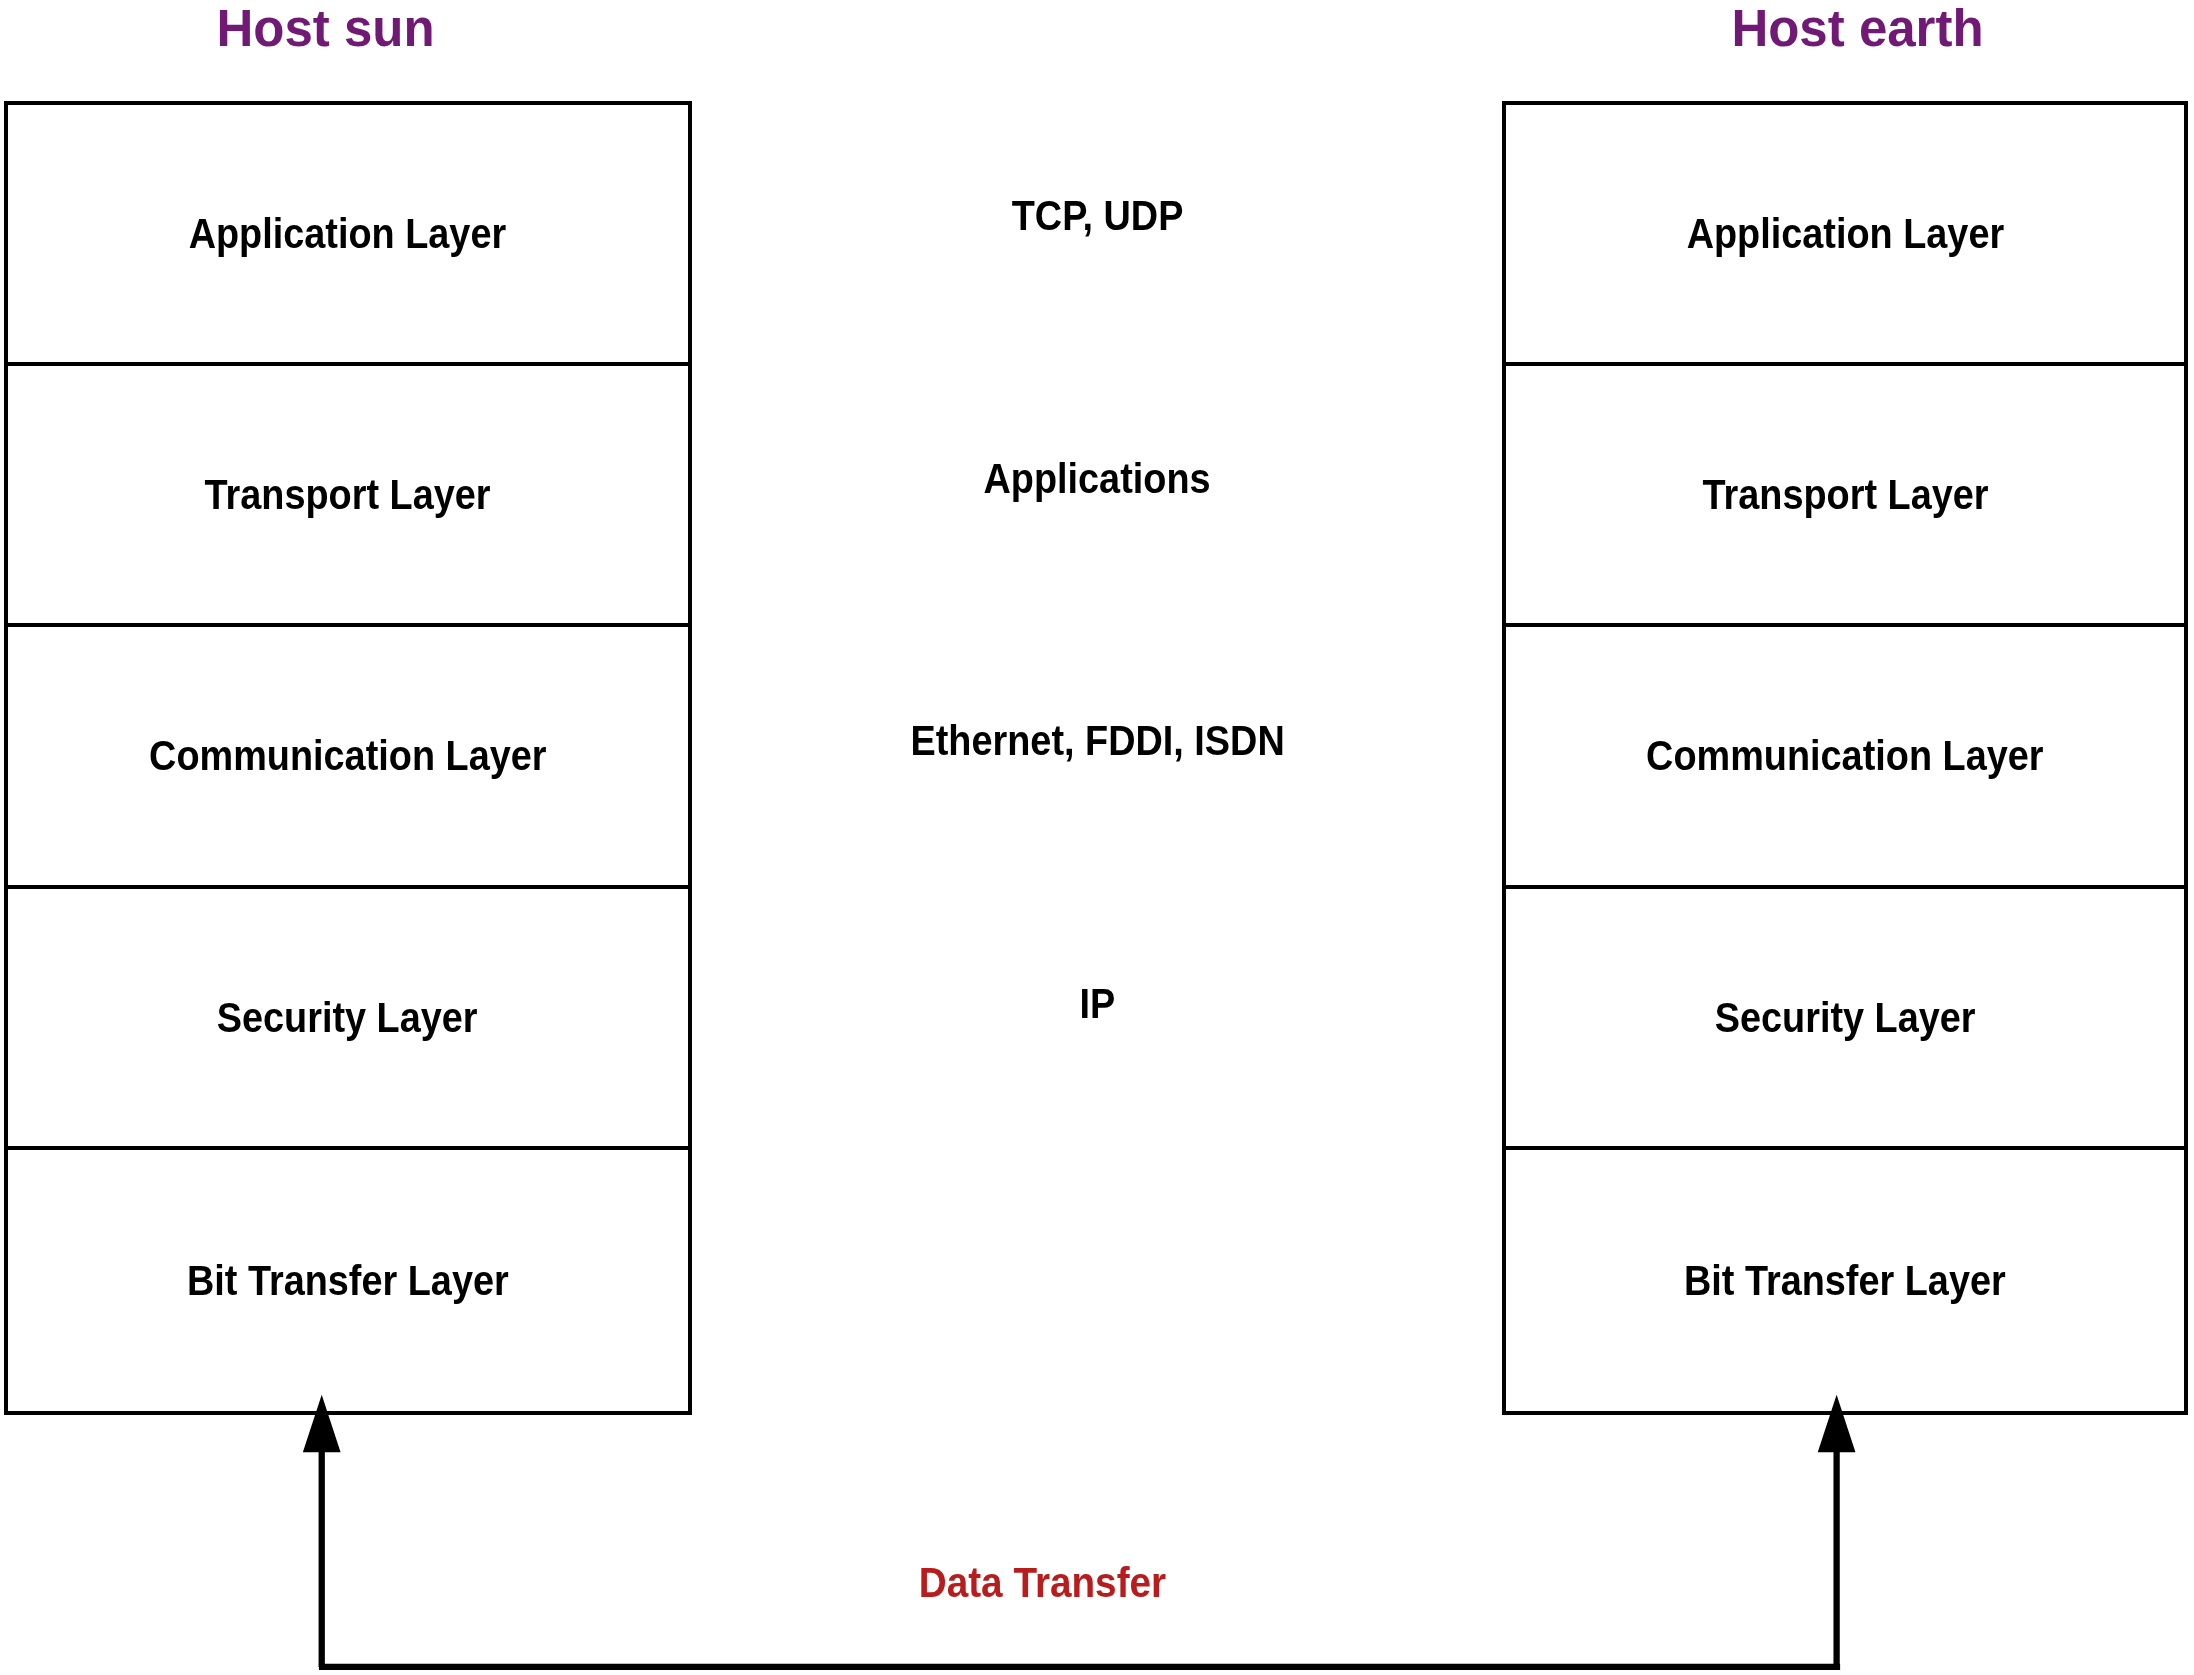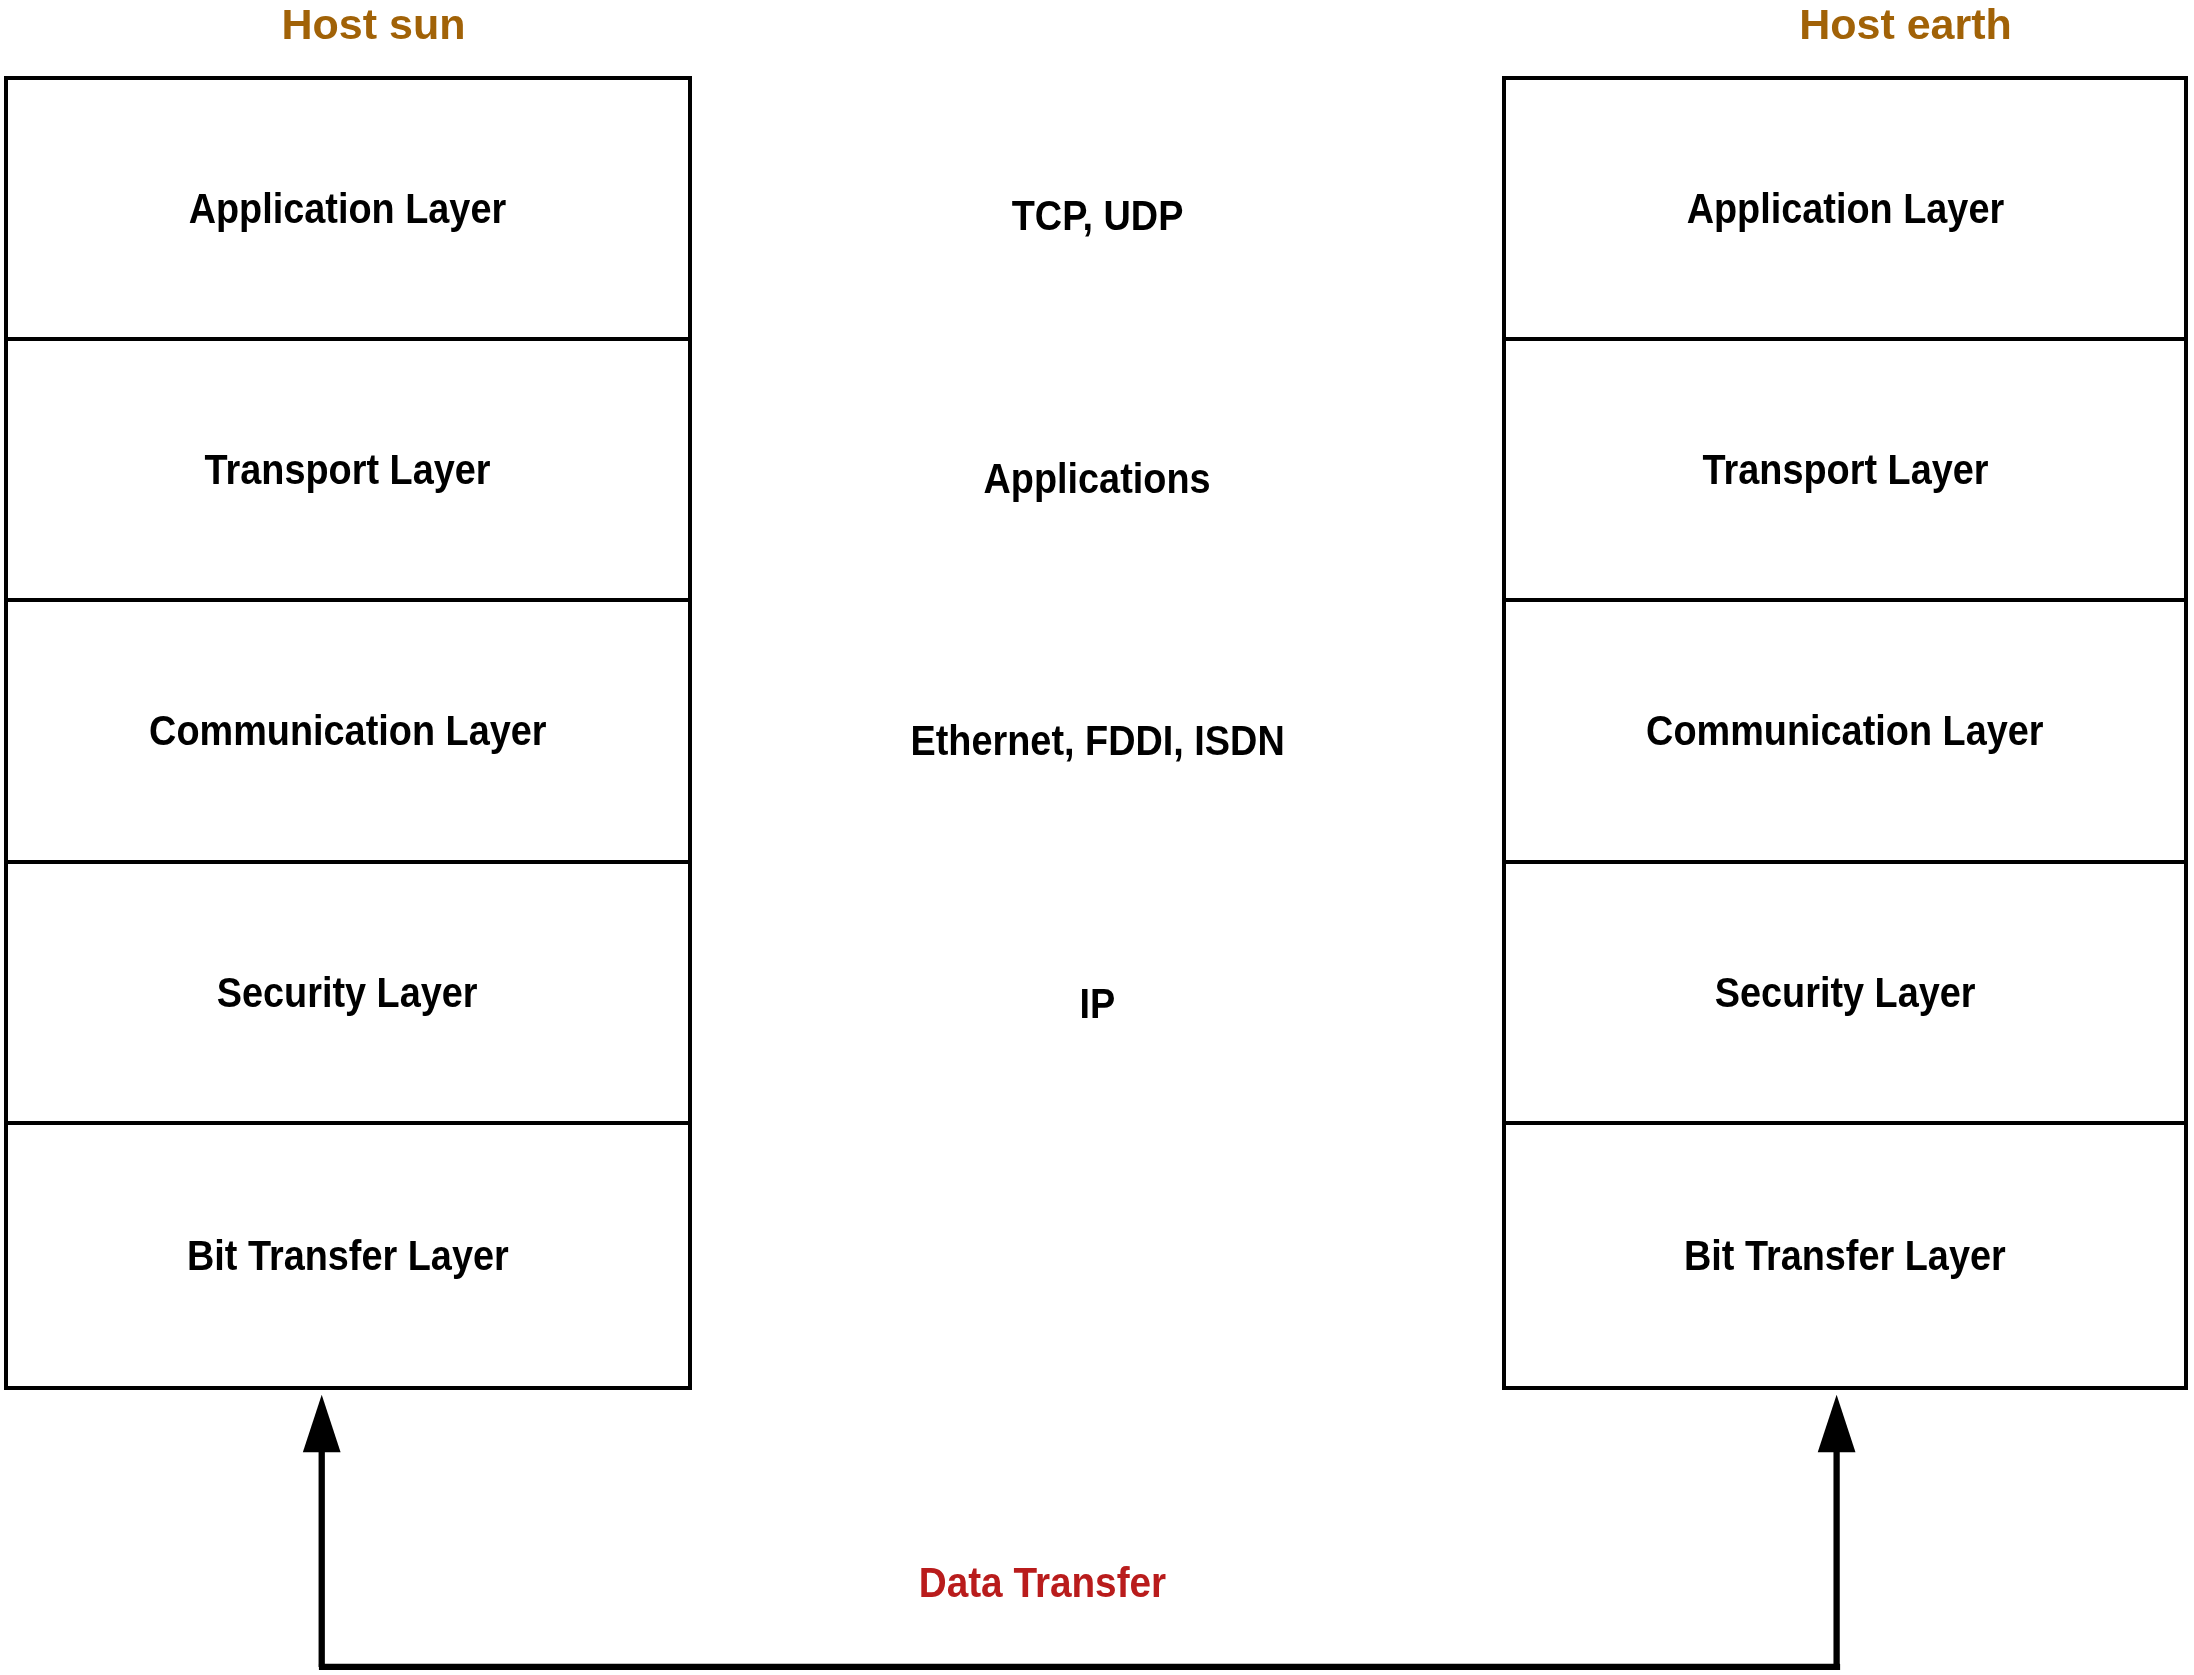--- a/index.html
+++ b/index.html
@@ -14,35 +14,34 @@
     position: relative;
     width: 2194px;
     height: 1676px;
     background: #ffffff;
     overflow: hidden;
   }
   
   .host-title {
     position: absolute;
     font-weight: bold;
-    font-size: 43px;
-    color: #a16207;
+    font-size: 51px;
+    color: #701a75;
     white-space: nowrap;
     text-align: center;
     letter-spacing: 0px;
     line-height: 1;
-    margin-left: 48px;
   }
   #host-sun-title   { left: 0px;    top: 2.8px;  width: 651px; }
   #host-earth-title { left: 1532px; top: 2.8px;  width: 651px; }
 
   
   .stack {
     position: absolute;
-    top: 76px;
+    top: 101px;
     height: 1314px;
     border: 4.9px solid #000000;
     box-sizing: border-box;
     background: #ffffff;
   }
   #stack-sun   { left: 3.5px;    width: 688px; }
   #stack-earth { left: 1502px; width: 686px; }
 
   .layer-cell {
     position: relative;

